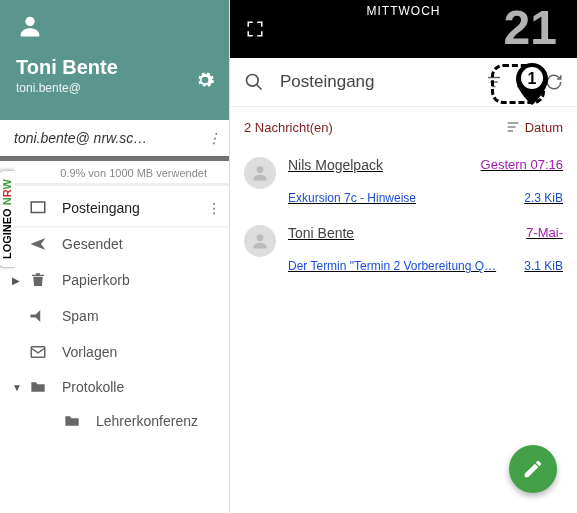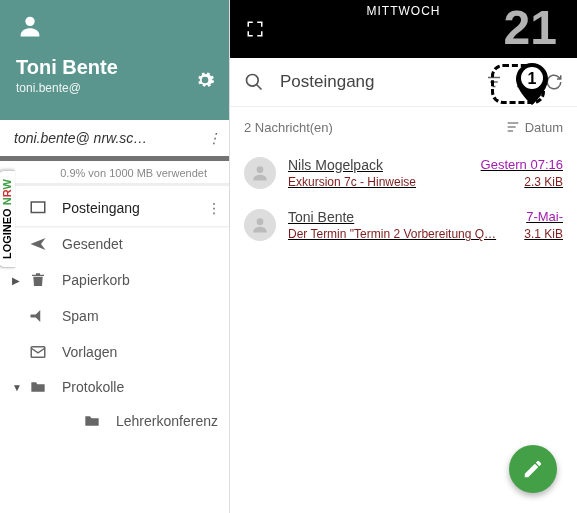--- a/index.html
+++ b/index.html
@@ -12,43 +12,43 @@
 .gear { position: absolute; right: 14px; top: 70px; cursor: pointer; }
 .account-row { display: flex; align-items: center; padding: 10px 8px 10px 14px; font-size: 14px; color: #333; border-bottom: 5px solid #737373; font-style: italic; }
 .account-row .dots { margin-left: auto; color: #666; cursor: pointer; }
 .quota { font-size: 11px; color: #888; text-align: right; padding: 6px 22px 4px; }
 .quota-bar { height: 3px; background: linear-gradient(to right, #d43 0%, #d43 1%, #eee 1%, #eee 100%); }
 .folder-list { padding: 4px 0; }
 .folder { display: flex; align-items: center; padding: 9px 8px 9px 12px; font-size: 14px; color: #555; cursor: pointer; }
 .folder.active { background: #fff; color: #222; font-weight: 500; box-shadow: 0 1px 2px rgba(0,0,0,0.1); }
 .folder .icon { width: 24px; margin-right: 12px; display: flex; justify-content: center; align-items: center; color: #666; }
 .folder .dots-r { margin-left: auto; color: #666; font-size: 14px; }
-.folder.indent2 { padding-left: 80px; }
+.folder.indent2 { padding-left: 60px; }
 .expander { width: 14px; font-size: 10px; color: #555; }
 .right-panel { width: 347px; height: 513px; float: left; background: #fff; }
 .header-right { background: #000000; height: 58px; position: relative; color: #fff; display: flex; align-items: center; padding: 0 16px; }
 .fullscreen-icon { cursor: pointer; }
 .day-label { position: absolute; left: 50%; transform: translateX(-50%); top: 4px; font-size: 12px; letter-spacing: 1px; }
 .day-number { position: absolute; right: 20px; top: 0; font-size: 48px; font-weight: 700; opacity: 0.7; }
 .search-row { display: flex; align-items: center; padding: 14px 14px; border-bottom: 1px solid #eee; position: relative; }
 .search-icon { margin-right: 16px; color: #666; }
 .search-label { font-size: 17px; color: #444; flex: 1; }
 .filter-icon { color: #666; margin-left: 10px; cursor: pointer; }
 .callout { position: absolute; right: 32px; top: 6px; border: 3px dashed #000; border-radius: 12px; padding: 6px 10px; }
 .marker { position: absolute; right: -6px; top: -4px; }
-.meta-row { display: flex; align-items: center; padding: 12px 14px; font-size: 13px; color: #737373; }
+.meta-row { display: flex; align-items: center; padding: 12px 14px; font-size: 13px; color: #7f1d1d; }
 .meta-row .sort { margin-left: auto; display: flex; align-items: center; cursor: pointer; }
 .msg-list { padding: 0 14px; }
 .msg { display: flex; padding: 10px 0; }
 .msg-avatar { width: 32px; height: 32px; border-radius: 50%; background: #ddd; display: flex; align-items: center; justify-content: center; margin-right: 12px; color: #aaa; }
 .msg-body { flex: 1; text-decoration: underline; }
 .msg-line1 { display: flex; font-size: 14px; color: #444; }
 .msg-line1 .sender { flex: 1; font-weight: 500; }
 .msg-line1 .date { color: #a21caf; font-size: 13px; }
-.msg-line2 { display: flex; font-size: 12px; color: #7f1d1d; margin-top: 2px; }
+.msg-line2 { display: flex; font-size: 12px; color: #1d4ed8; margin-top: 18px; }
 .msg-line2 .subject { flex: 1; overflow: hidden; text-overflow: ellipsis; white-space: nowrap; }
 .msg-line2 .size { margin-left: 8px; }
 .fab { position: absolute; right: 20px; bottom: 20px; width: 48px; height: 48px; border-radius: 50%; background: #43a047; display: flex; align-items: center; justify-content: center; box-shadow: 0 3px 6px rgba(0,0,0,0.3); cursor: pointer; color: #fff; }
 .side-tab { position: absolute; left: -2px; top: 170px; background: #fff; border: 1px solid #ccc; border-left: none; border-radius: 0 6px 6px 0; padding: 8px 2px; writing-mode: vertical-rl; transform: rotate(180deg); font-size: 11px; font-weight: bold; cursor: pointer; box-shadow: 1px 1px 3px rgba(0,0,0,0.2); }
 .side-tab .g { color: #43a047; }
 .side-tab .r { color: #d32f2f; }
 </style>
 </head>
 <body>
 

